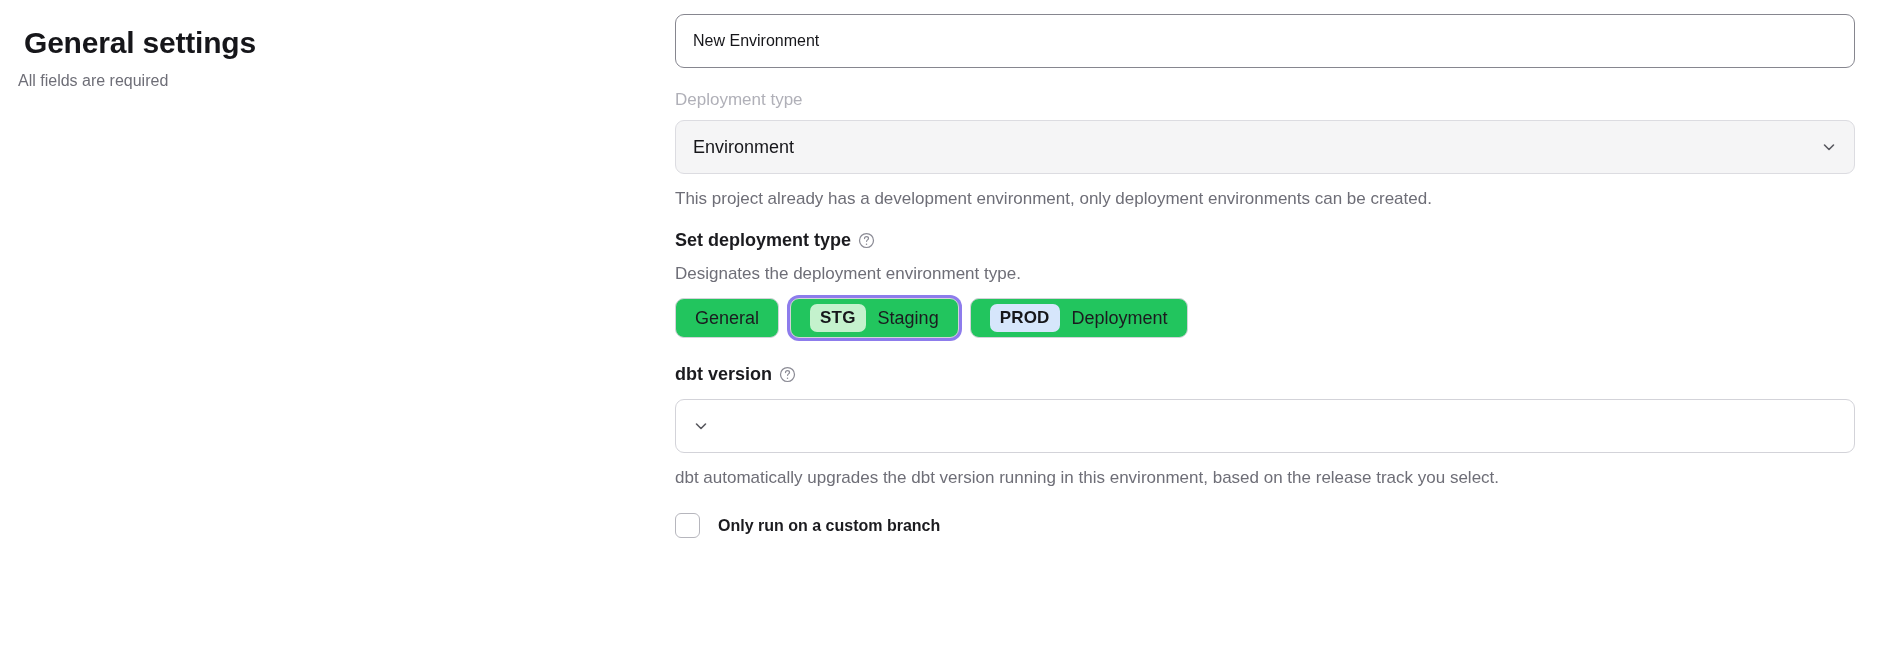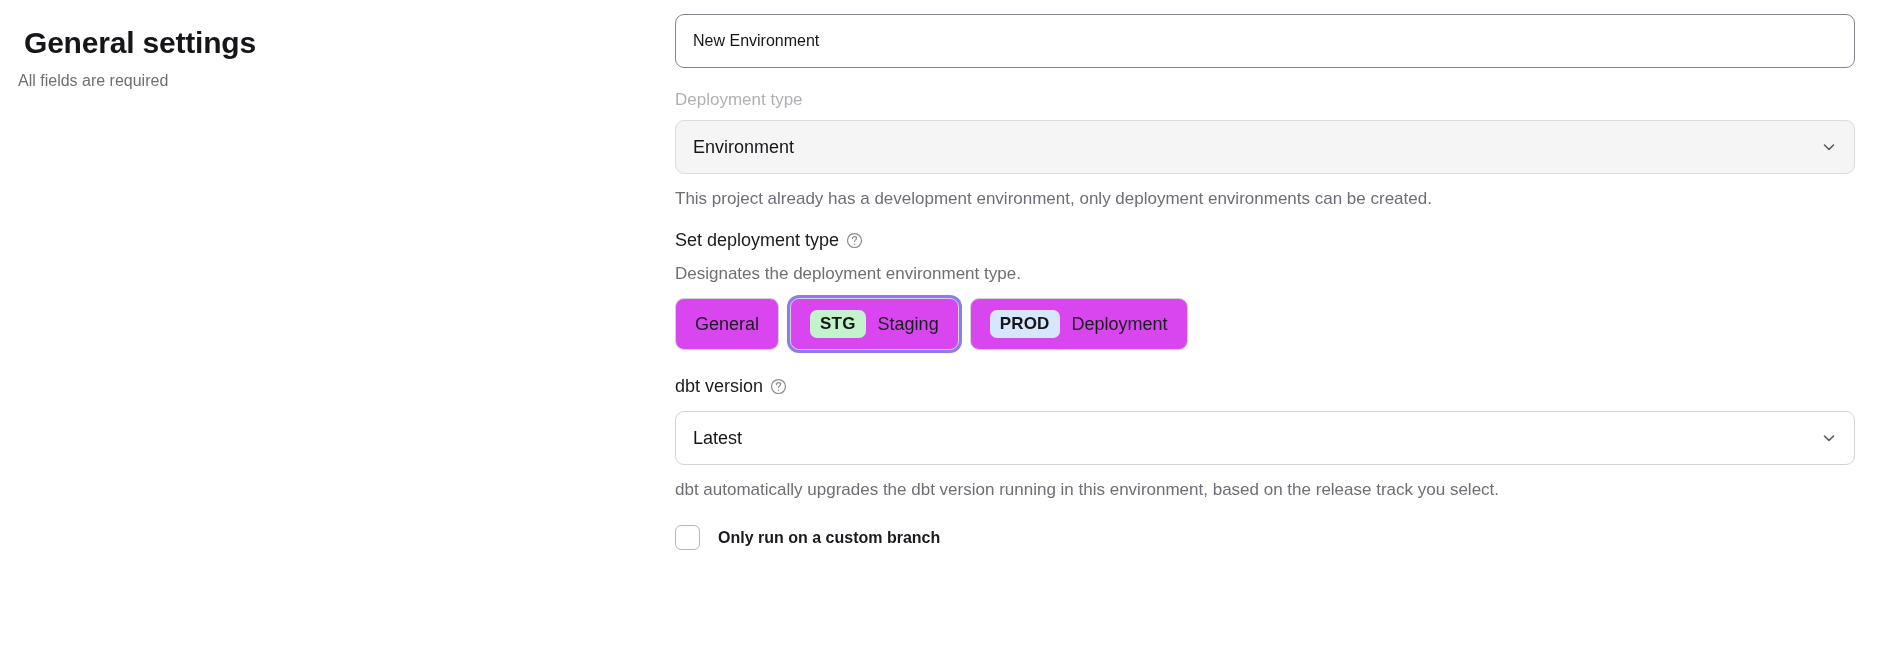--- a/index.html
+++ b/index.html
@@ -58,21 +58,21 @@
     color: #3f3f46;
     margin-bottom: 9px;
   }
   .field-label.disabled {
     color: #b0b0b8;
   }
 
   .section-label {
     font-size: 18px;
     line-height: 24px;
-    font-weight: 400;
+    font-weight: 700;
     color: #1b1b1f;
     display: flex;
     align-items: center;
     gap: 7px;
   }
 
   .help-icon {
     display: inline-flex;
     align-items: center;
     justify-content: center;
@@ -138,24 +138,24 @@
 
   
   .seg-group {
     display: flex;
     align-items: center;
     gap: 11px;
   }
   .seg-btn {
     position: relative;
     box-sizing: border-box;
-    height: 52px;
+    height: 40px;
     border: 1px solid #d3d3d9;
     border-radius: 9px;
-    background: #d946ef;
+    background: #22c55e;
     display: inline-flex;
     align-items: center;
     gap: 12px;
     padding: 0 19px;
     font-family: "Liberation Sans", sans-serif;
     font-size: 18px;
     color: #1b1b1f;
     cursor: pointer;
     white-space: nowrap;
   }
@@ -271,21 +271,20 @@
         <span class="help-icon">
           <svg viewBox="0 0 18 18" width="17" height="17" fill="none" stroke="currentColor" stroke-width="1.3">
             <circle cx="9" cy="9" r="7.4"></circle>
             <path d="M6.9 6.9c0-1.2 1-2 2.1-2s2.1.8 2.1 1.9c0 1.5-2 1.6-2 3.1" stroke-linecap="round"></path>
             <circle cx="9" cy="12.9" r="0.8" fill="currentColor" stroke="none"></circle>
           </svg>
         </span>
       </div>
       <div class="select-wrap mt-13">
         <div class="select-box plain">
-          <span class="select-value">Latest</span>
           <span class="chev">
             <svg viewBox="0 0 16 16" width="16" height="16" fill="none" stroke="currentColor" stroke-width="1.6" stroke-linecap="round" stroke-linejoin="round">
                 <polyline points="3.5,6 8,10.5 12.5,6"></polyline>
               </svg>
           </span>
         </div>
       </div>
       <div class="help-text mt-13">dbt automatically upgrades the dbt version running in this environment, based on the release track you select.</div>
     </div>
 

